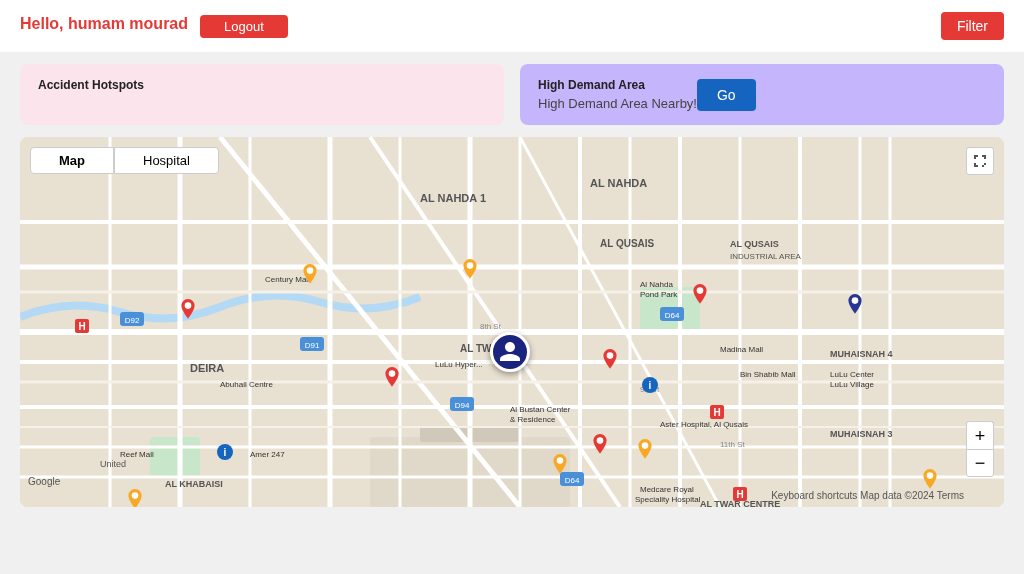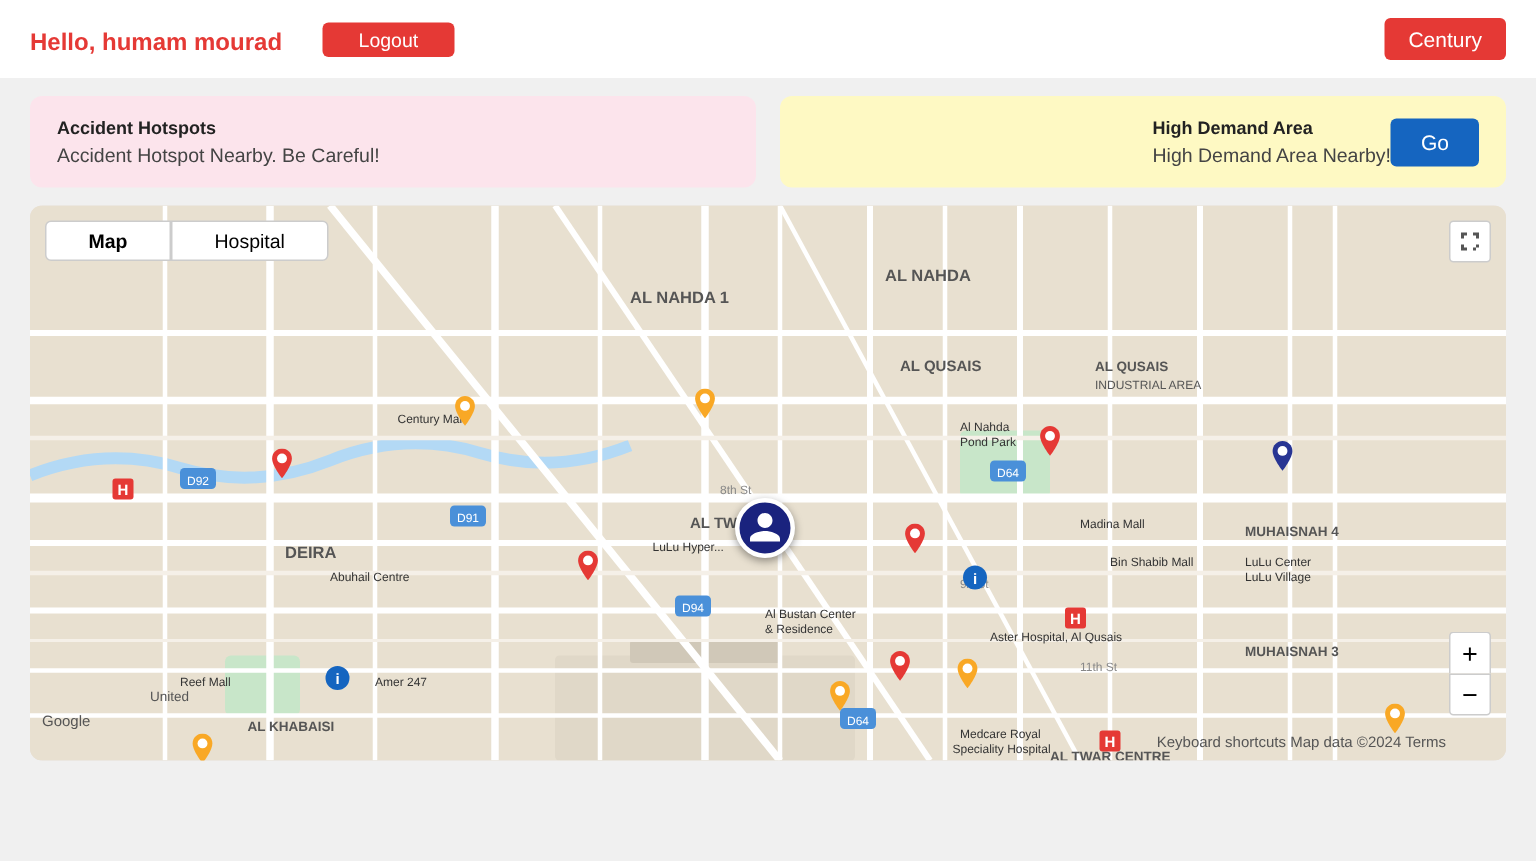--- a/index.html
+++ b/index.html
@@ -13,22 +13,22 @@
     
     .header {
       display: flex;
       align-items: center;
       justify-content: space-between;
       padding: 12px 20px;
       background: #fff;
     }
     .header-left {
       display: flex;
-      align-items: flex-end;
-      gap: 27px;
+      align-items: flex-start;
+      gap: 12px;
     }
     .greeting {
       color: #e53935;
       font-weight: bold;
       font-size: 16px;
     }
     .logout-btn {
       background: #e53935;
       color: #fff;
       border: none;
@@ -56,24 +56,24 @@
     }
     .card {
       flex: 1;
       border-radius: 8px;
       padding: 14px 18px;
     }
     .card-accident {
       background: #fce4ec;
     }
     .card-demand {
-      background: #fef9c3;
+      background: #c4b5fd;
       display: flex;
       align-items: center;
-      justify-content: flex-end;
+      justify-content: flex-start;
     }
     .card-title {
       font-weight: bold;
       font-size: 12px;
       margin-bottom: 4px;
       color: #222;
     }
     .card-subtitle {
       font-size: 13px;
       color: #444;
@@ -218,27 +218,26 @@
     }
   </style>
 </head>
 <body>
 
 <div class="header">
   <div class="header-left">
     <span class="greeting">Hello, humam mourad</span>
     <button class="logout-btn">Logout</button>
   </div>
-  <button class="filter-btn">Century</button>
+  <button class="filter-btn">Filter</button>
 </div>
 
 <div class="cards-row">
   <div class="card card-accident">
     <div class="card-title">Accident Hotspots</div>
-    <div class="card-subtitle">Accident Hotspot Nearby. Be Careful!</div>
   </div>
   <div class="card card-demand">
     <div>
       <div class="card-title">High Demand Area</div>
       <div class="card-subtitle">High Demand Area Nearby!</div>
     </div>
     <button class="go-btn">Go</button>
   </div>
 </div>
 

